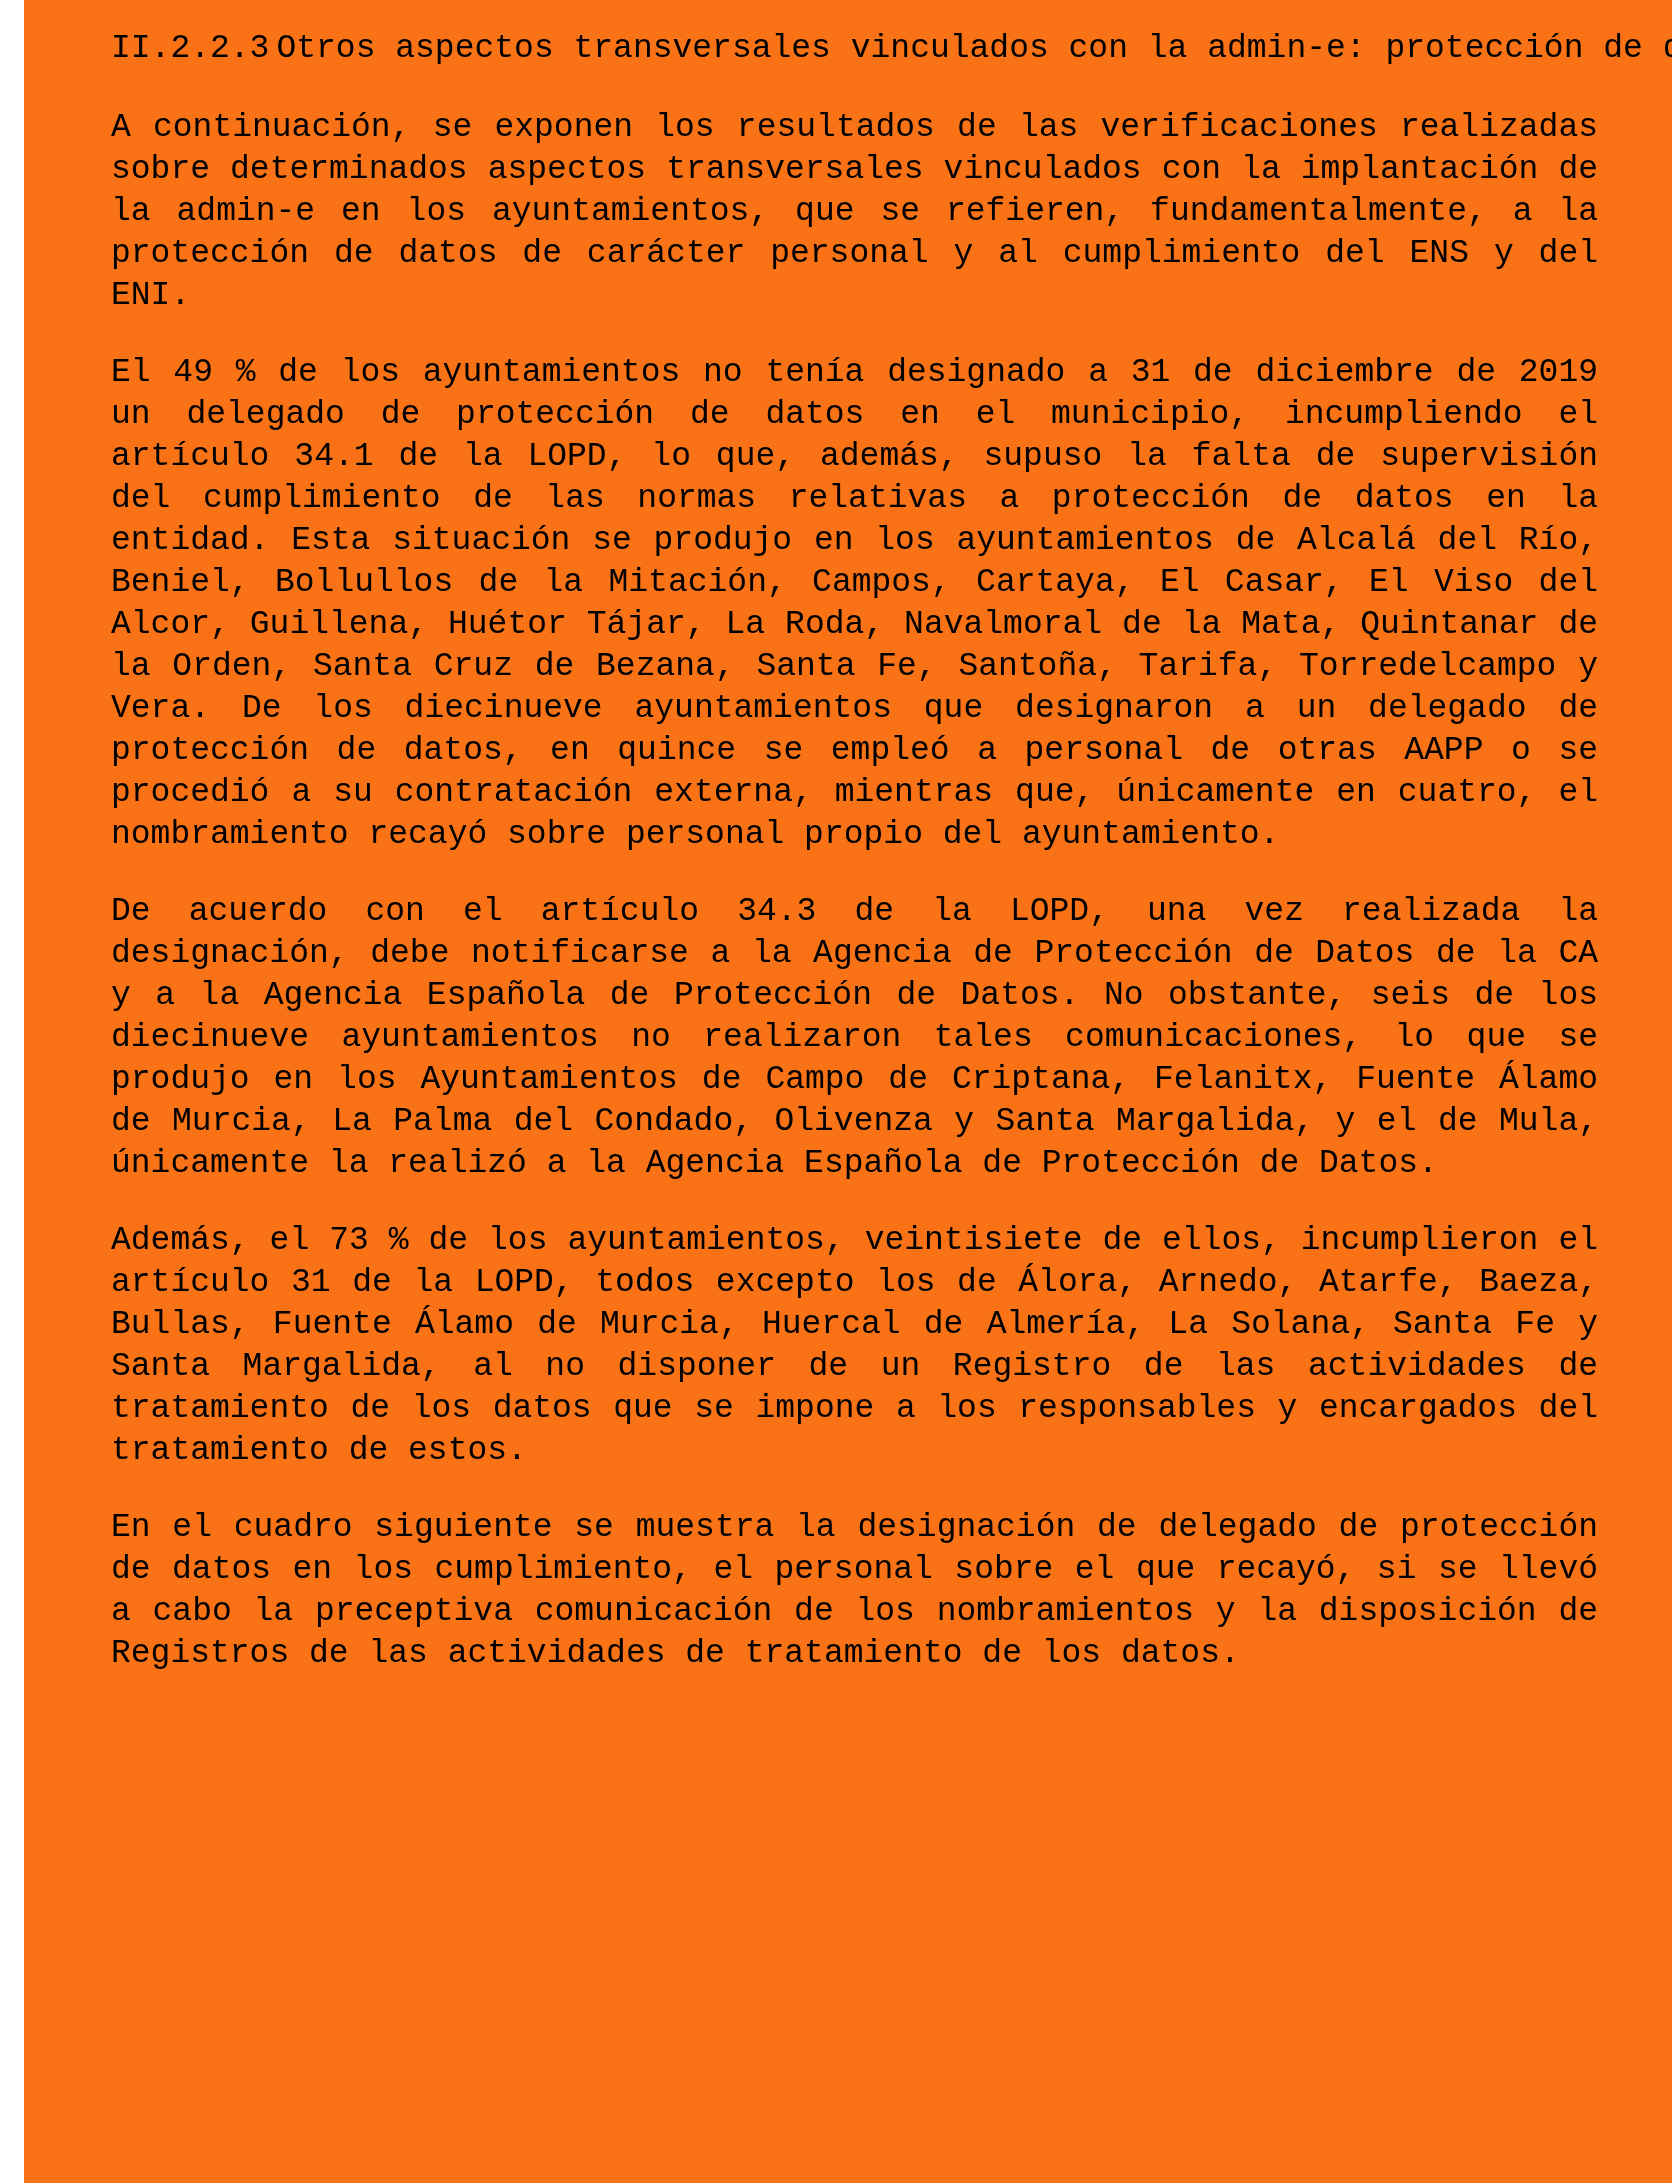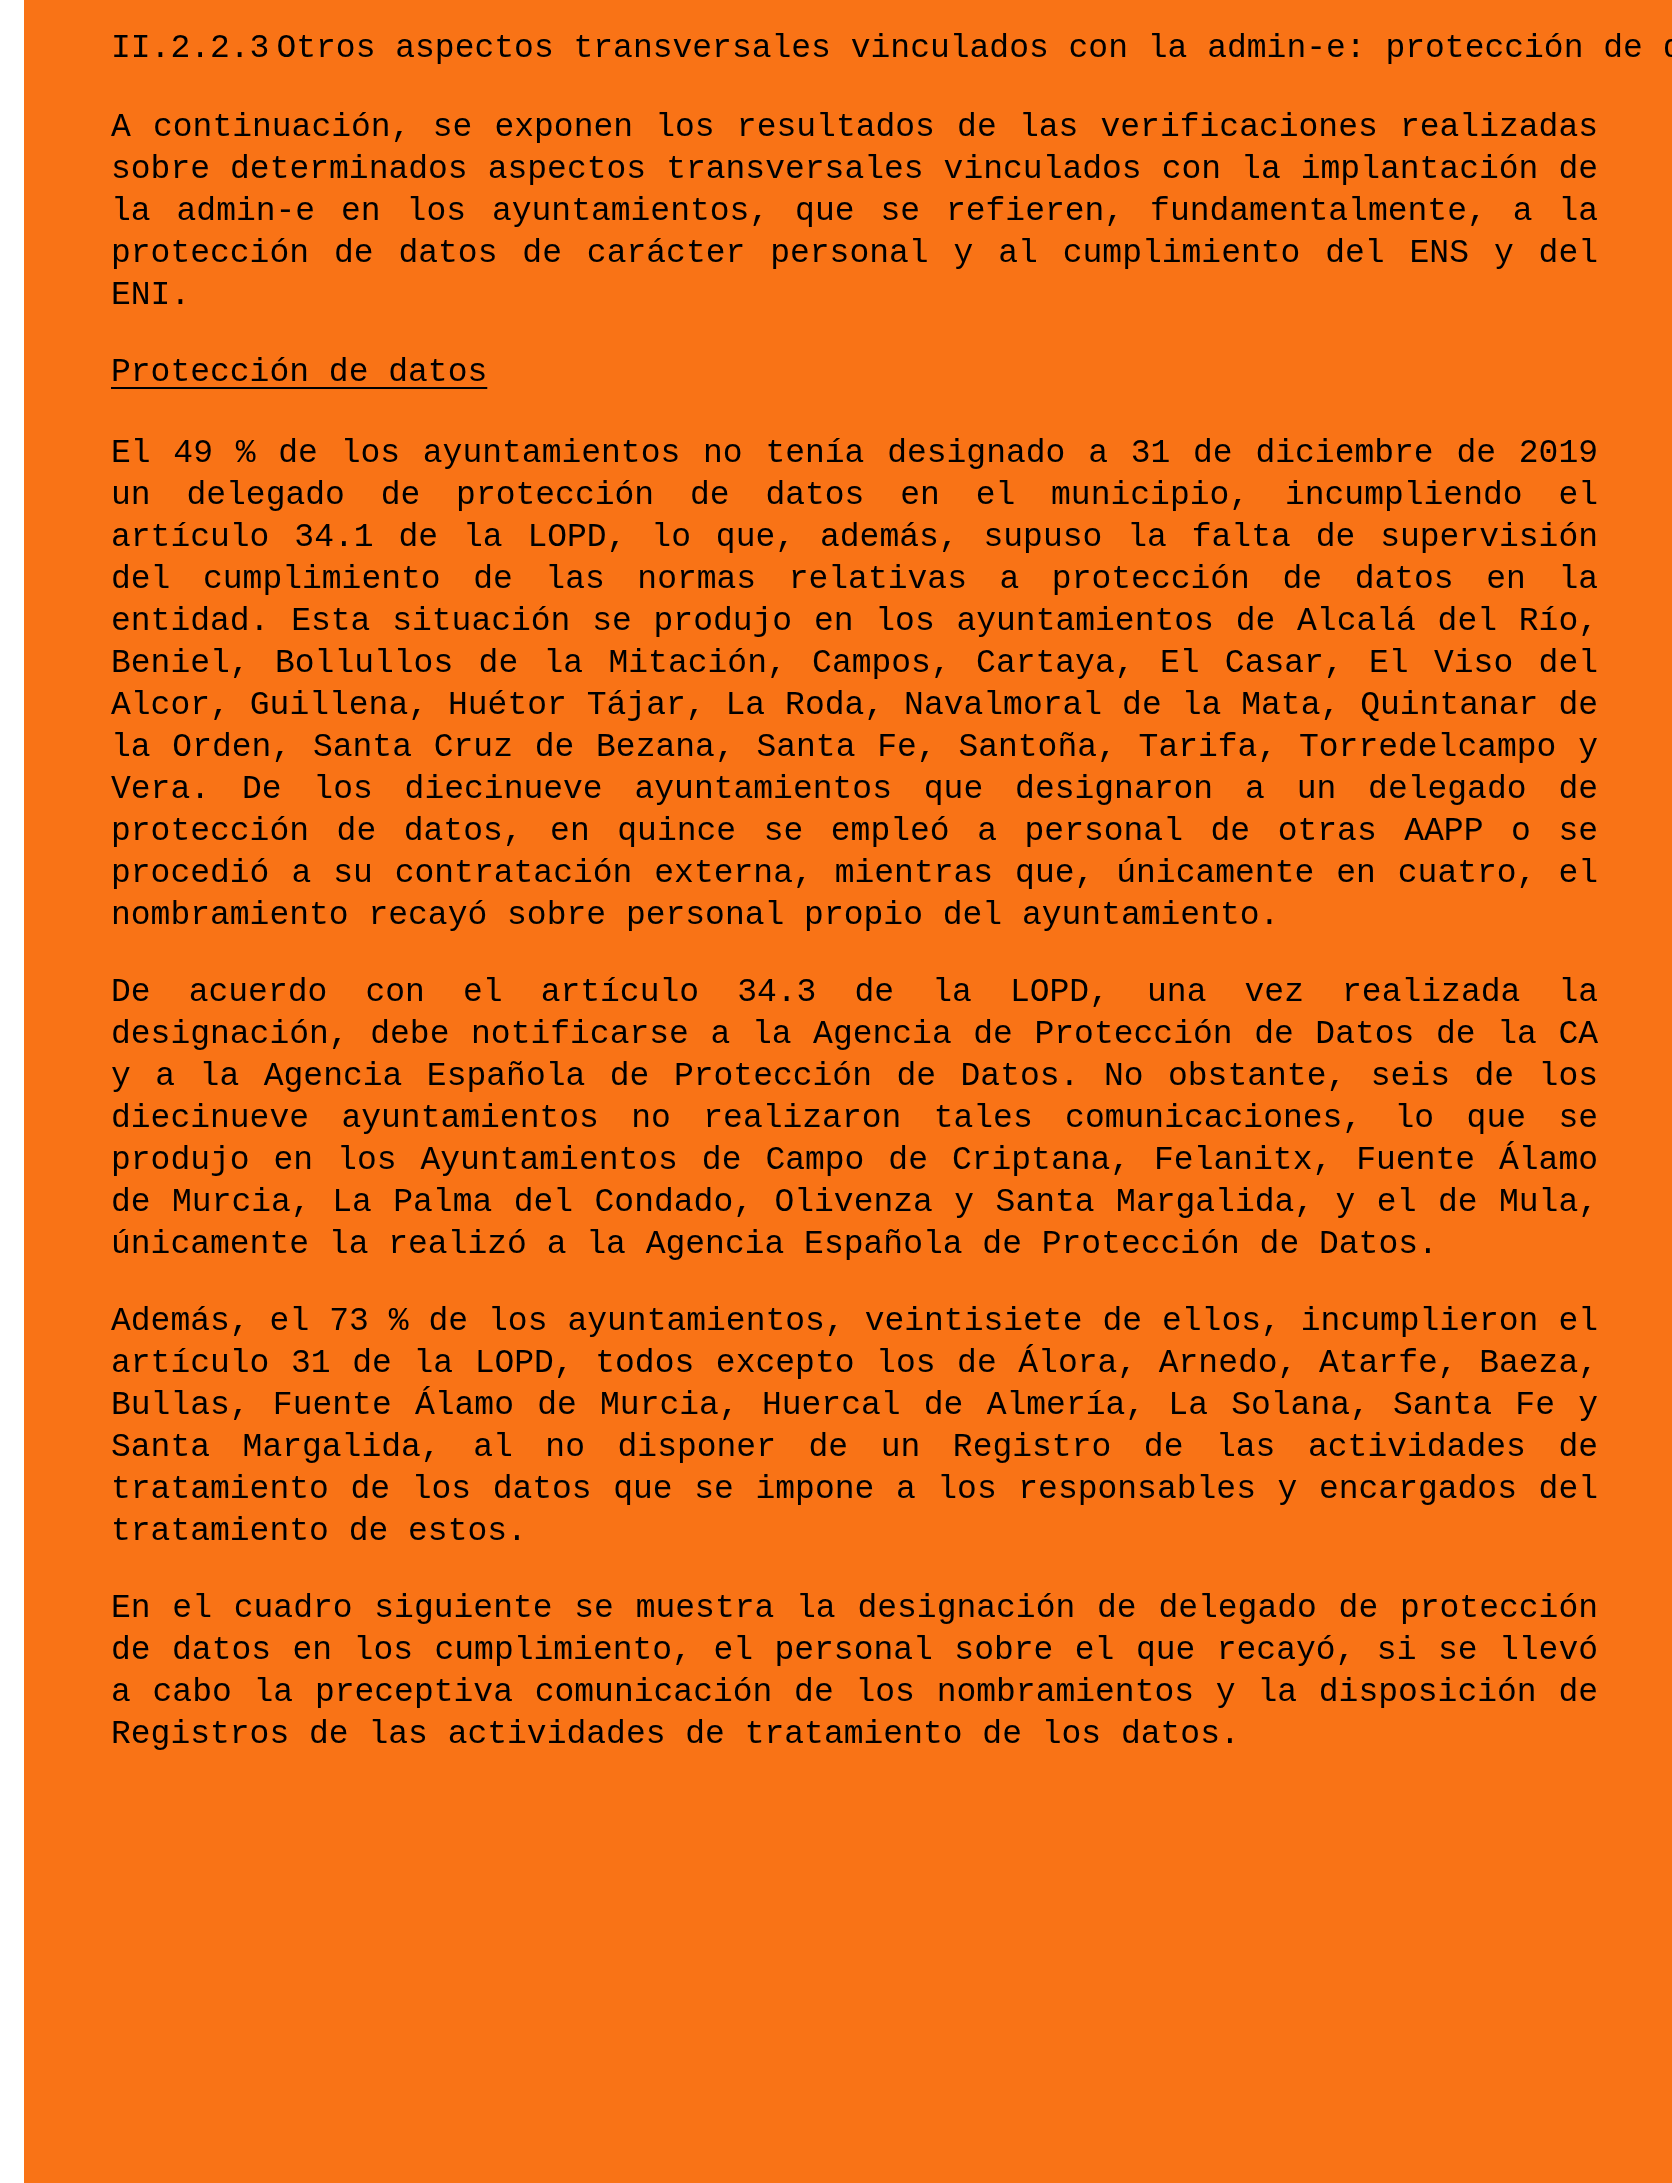--- a/index.html
+++ b/index.html
@@ -49,21 +49,20 @@
 <body>
 
 <div class="page">
 
   <h1 class="heading">
     <span class="hnum">II.2.2.3</span><span class="htitle">Otros aspectos transversales vinculados con la admin-e: protección de datos, ENS y ENI</span>
   </h1>
 
   <p class="body-para">A continuación, se exponen los resultados de las verificaciones realizadas sobre determinados aspectos transversales vinculados con la implantación de la admin-e en los ayuntamientos, que se refieren, fundamentalmente, a la protección de datos de carácter personal y al cumplimiento del ENS y del ENI.</p>
 
-  <h2 class="subheading">Protección de datos</h2>
 
   <p class="body-para">El 49 % de los ayuntamientos no tenía designado a 31 de diciembre de 2019 un delegado de protección de datos en el municipio, incumpliendo el artículo 34.1 de la LOPD, lo que, además, supuso la falta de supervisión del cumplimiento de las normas relativas a protección de datos en la entidad. Esta situación se produjo en los ayuntamientos de Alcalá del Río, Beniel, Bollullos de la Mitación, Campos, Cartaya, El Casar, El Viso del Alcor, Guillena, Huétor Tájar, La Roda, Navalmoral de la Mata, Quintanar de la Orden, Santa Cruz de Bezana, Santa Fe, Santoña, Tarifa, Torredelcampo y Vera. De los diecinueve ayuntamientos que designaron a un delegado de protección de datos, en quince se empleó a personal de otras AAPP o se procedió a su contratación externa, mientras que, únicamente en cuatro, el nombramiento recayó sobre personal propio del ayuntamiento.</p>
 
   <p class="body-para">De acuerdo con el artículo 34.3 de la LOPD, una vez realizada la designación, debe notificarse a la Agencia de Protección de Datos de la CA y a la Agencia Española de Protección de Datos. No obstante, seis de los diecinueve ayuntamientos no realizaron tales comunicaciones, lo que se produjo en los Ayuntamientos de Campo de Criptana, Felanitx, Fuente Álamo de Murcia, La Palma del Condado, Olivenza y Santa Margalida, y el de Mula, únicamente la realizó a la Agencia Española de Protección de Datos.</p>
 
   <p class="body-para">Además, el 73 % de los ayuntamientos, veintisiete de ellos, incumplieron el artículo 31 de la LOPD, todos excepto los de Álora, Arnedo, Atarfe, Baeza, Bullas, Fuente Álamo de Murcia, Huercal de Almería, La Solana, Santa Fe y Santa Margalida, al no disponer de un Registro de las actividades de tratamiento de los datos que se impone a los responsables y encargados del tratamiento de estos.</p>
 
   <p class="body-para">En el cuadro siguiente se muestra la designación de delegado de protección de datos en los cumplimiento, el personal sobre el que recayó, si se llevó a cabo la preceptiva comunicación de los nombramientos y la disposición de Registros de las actividades de tratamiento de los datos.</p>
 
 </div>

